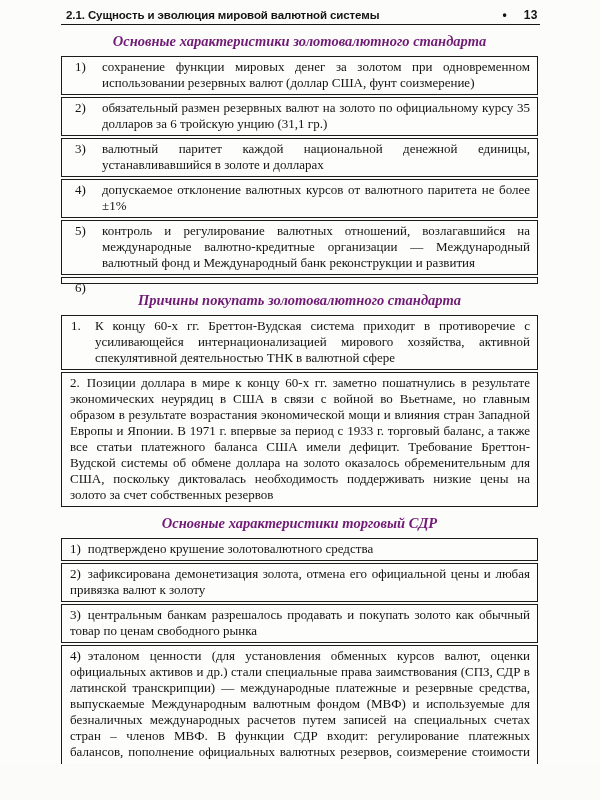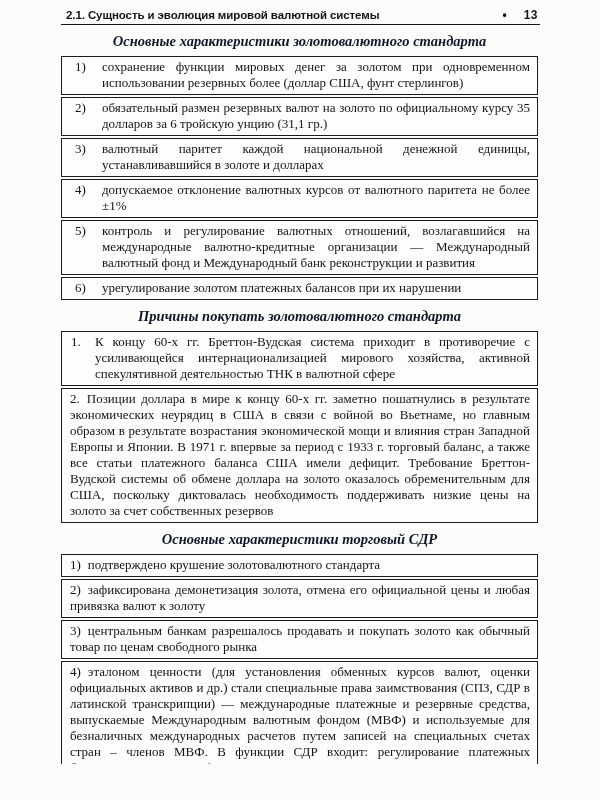--- a/index.html
+++ b/index.html
@@ -23,21 +23,21 @@
   .rule { margin:2px 60px 0 61px; border-bottom:1.7px solid #171717; }
 
   .content { padding:0 62px 0 61px; }
 
   .sec-title {
     text-align:center;
     font-family:"Liberation Serif", serif;
     font-style:italic; font-weight:700;
     font-size:14.5px; line-height:17px;
     margin:8px 0 6px;
-    color:#0f172a;
+    color:#701a75;
   }
 
   .tbl { width:100%; }
   .row {
     position:relative;
     border:1.4px solid #1b1b1b;
     background:#fdfdfc;
     margin-bottom:2px;
     font-size:13px; line-height:16px;
     text-align:justify;
@@ -66,59 +66,58 @@
     <span class="h-page">13</span>
   </header>
   <div class="rule"></div>
 
   <main class="content">
 
     <h2 class="sec-title">Основные характеристики золотовалютного стандарта</h2>
     <div class="tbl">
       <div class="row hang">
         <span class="num">1)</span>
-        <span>сохранение функции мировых денег за золотом при одновременном использовании резервных более (доллар США, фунт стерлингов)</span>
+        <span>сохранение функции мировых денег за золотом при одновременном использовании резервных валют (доллар США, фунт соизмерение)</span>
       </div>
       <div class="row hang">
         <span class="num">2)</span>
         <span>обязательный размен резервных валют на золото по официальному курсу 35 долларов за 6 тройскую унцию (31,1 гр.)</span>
       </div>
       <div class="row hang">
         <span class="num">3)</span>
         <span>валютный паритет каждой национальной денежной единицы, устанавливавшийся в золоте и долларах</span>
       </div>
       <div class="row hang">
         <span class="num">4)</span>
         <span>допускаемое отклонение валютных курсов от валютного паритета не более ±1%</span>
       </div>
       <div class="row hang">
         <span class="num">5)</span>
         <span>контроль и регулирование валютных отношений, возлагавшийся на международные валютно-кредитные организации — Международный валютный фонд и Международный банк реконструкции и развития</span>
       </div>
       <div class="row hang">
         <span class="num">6)</span>
-        <span>урегулирование золотом платежных балансов при их нарушении</span>
       </div>
     </div>
 
     <h2 class="sec-title">Причины покупать золотовалютного стандарта</h2>
     <div class="tbl">
       <div class="row hang2">
         <span class="num">1.</span>
         <span>К концу 60-х гг. Бреттон-Вудская система приходит в противоречие с усиливающейся интернационализацией мирового хозяйства, активной спекулятивной деятельностью ТНК в валютной сфере</span>
       </div>
       <div class="row">
         <span class="num-in">2.</span><span>Позиции доллара в мире к концу 60-х гг. заметно пошатнулись в результате экономических неурядиц в США в связи с войной во Вьетнаме, но главным образом в результате возрастания экономической мощи и влияния стран Западной Европы и Японии. В 1971 г. впервые за период с 1933 г. торговый баланс, а также все статьи платежного баланса США имели дефицит. Требование Бреттон-Вудской системы об обмене доллара на золото оказалось обременительным для США, поскольку диктовалась необходимость поддерживать низкие цены на золото за счет собственных резервов</span>
       </div>
     </div>
 
     <h2 class="sec-title">Основные характеристики торговый СДР</h2>
     <div class="tbl">
       <div class="row">
-        <span class="num-in">1)</span><span>подтверждено крушение золотовалютного стандарта</span>
+        <span class="num-in">1)</span><span>подтверждено крушение золотовалютного средства</span>
       </div>
       <div class="row">
         <span class="num-in">2)</span><span>зафиксирована демонетизация золота, отмена его официальной цены и любая привязка валют к золоту</span>
       </div>
       <div class="row">
         <span class="num-in">3)</span><span>центральным банкам разрешалось продавать и покупать золото как обычный товар по ценам свободного рынка</span>
       </div>
       <div class="row">
         <span class="num-in">4)</span><span>эталоном ценности (для установления обменных курсов валют, оценки официальных активов и др.) стали специальные права заимствования (СПЗ, СДР в латинской транскрипции) — международные платежные и резервные средства, выпускаемые Международным валютным фондом (МВФ) и используемые для безналичных международных расчетов путем записей на специальных счетах стран – членов МВФ. В функции СДР входит: регулирование платежных балансов, пополнение официальных валютных резервов, соизмерение стоимости национальных валют</span>
       </div>

